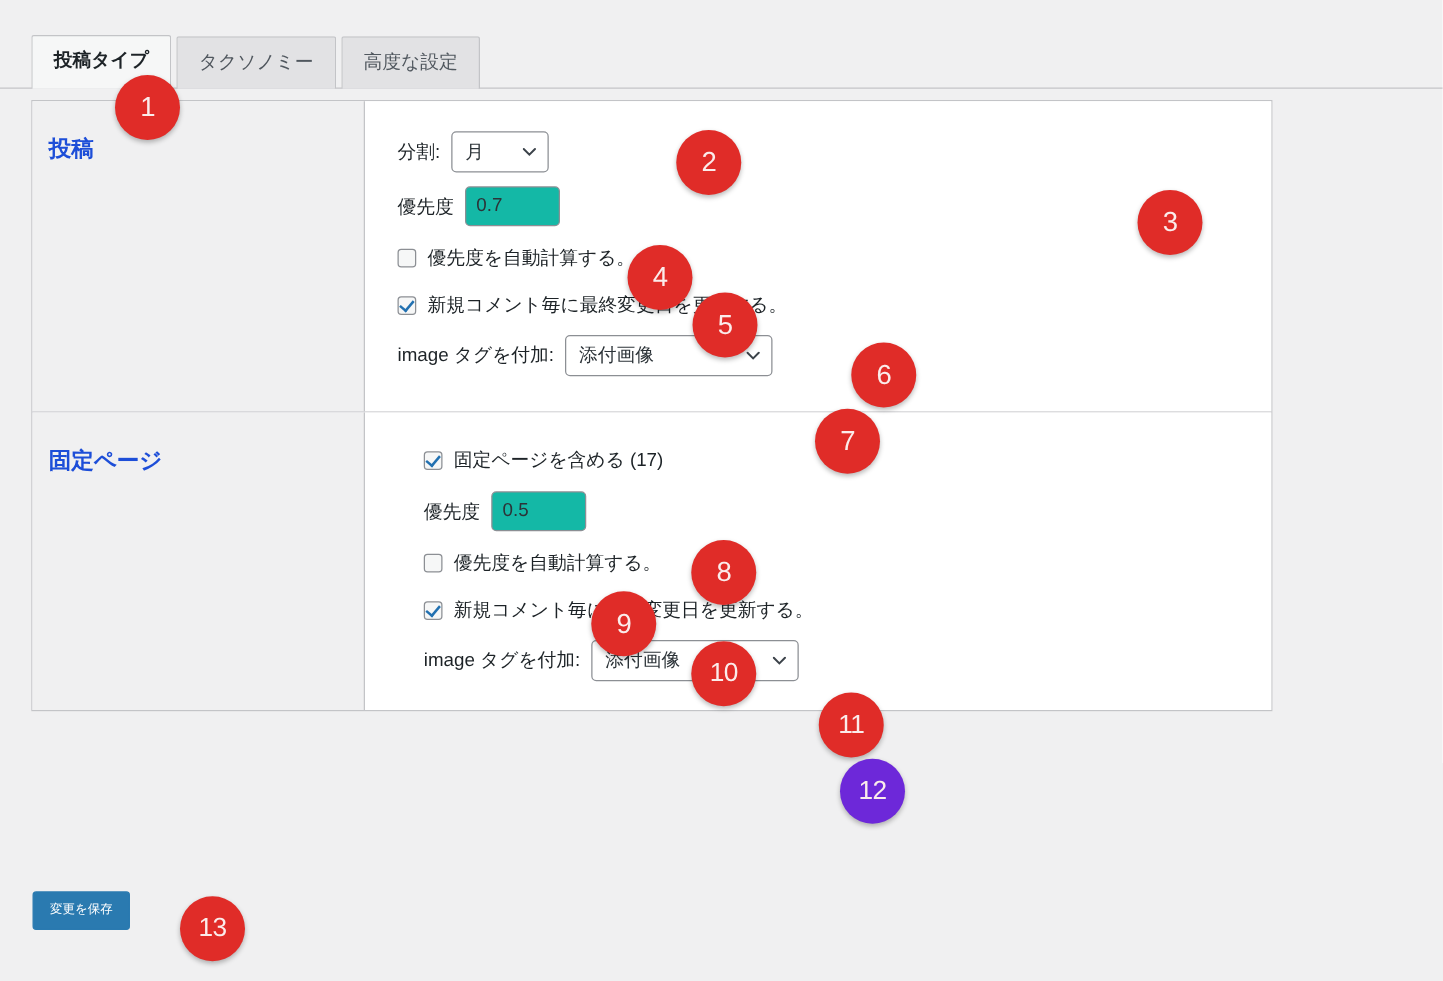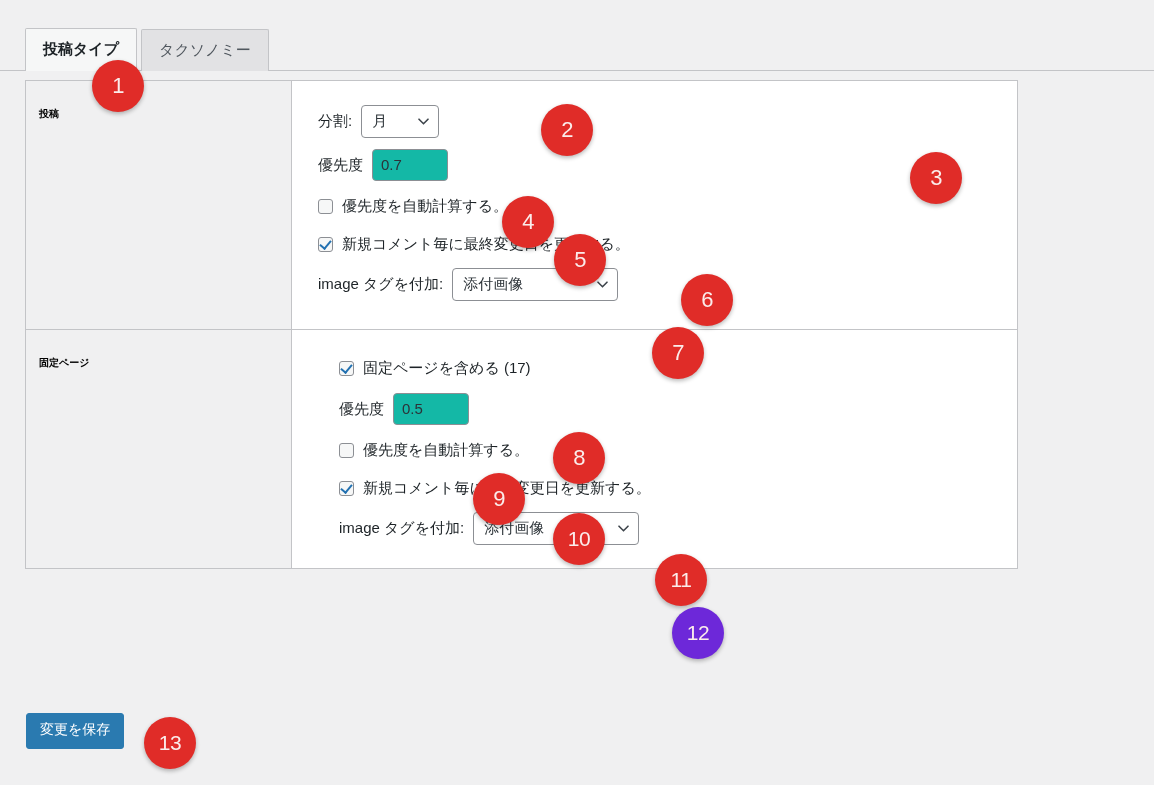--- a/index.html
+++ b/index.html
@@ -74,22 +74,22 @@
   }
   .row:last-child { border-bottom: none; }
   .row-label {
     width: 266px;
     flex: 0 0 266px;
     background: #f0f0f1;
     border-right: 1px solid #c3c4c7;
     box-sizing: border-box;
     padding: 26px 10px 10px 13px;
     font-weight: bold;
-    font-size: 10px;
-    color: #000000;
+    font-size: 18px;
+    color: #1d4ed8;
   }
   .row-body {
     flex: 1 1 auto;
     background: #fff;
     padding: 24px 20px 26px 26px;
     box-sizing: border-box;
   }
   .row-body.sec1 { height: 248px; }
   .row-body.sec2 { height: 238px; padding-left: 47px; }
 
@@ -189,21 +189,21 @@
   
   .savebtn {
     position: absolute;
     left: 26px;
     top: 713px;
     background: #2a7ab0;
     color: #fff;
     border: 1px solid #2a7ab0;
     border-radius: 3px;
     font-family: Liberation Serif, serif;
-    font-size: 14px;
+    font-size: 10px;
     padding: 8px 13px 9px 13px;
     line-height: 1.2;
   }
 
   
   .badge {
     position: absolute;
     border-radius: 50%;
     background: #e02c28;
     color: #fbeceb;
@@ -217,20 +217,21 @@
     letter-spacing: -0.5px;
   }
 </style>
 </head>
 <body>
 
 <div class="tabwrap">
   <div class="tabs">
     <div class="tab active">投稿タイプ</div>
     <div class="tab">タクソノミー</div>
+    <div class="tab">高度な設定</div>
   </div>
 </div>
 
 <div class="panel">
 
   <div class="row">
     <div class="row-label">投稿</div>
     <div class="row-body sec1">
 
 

